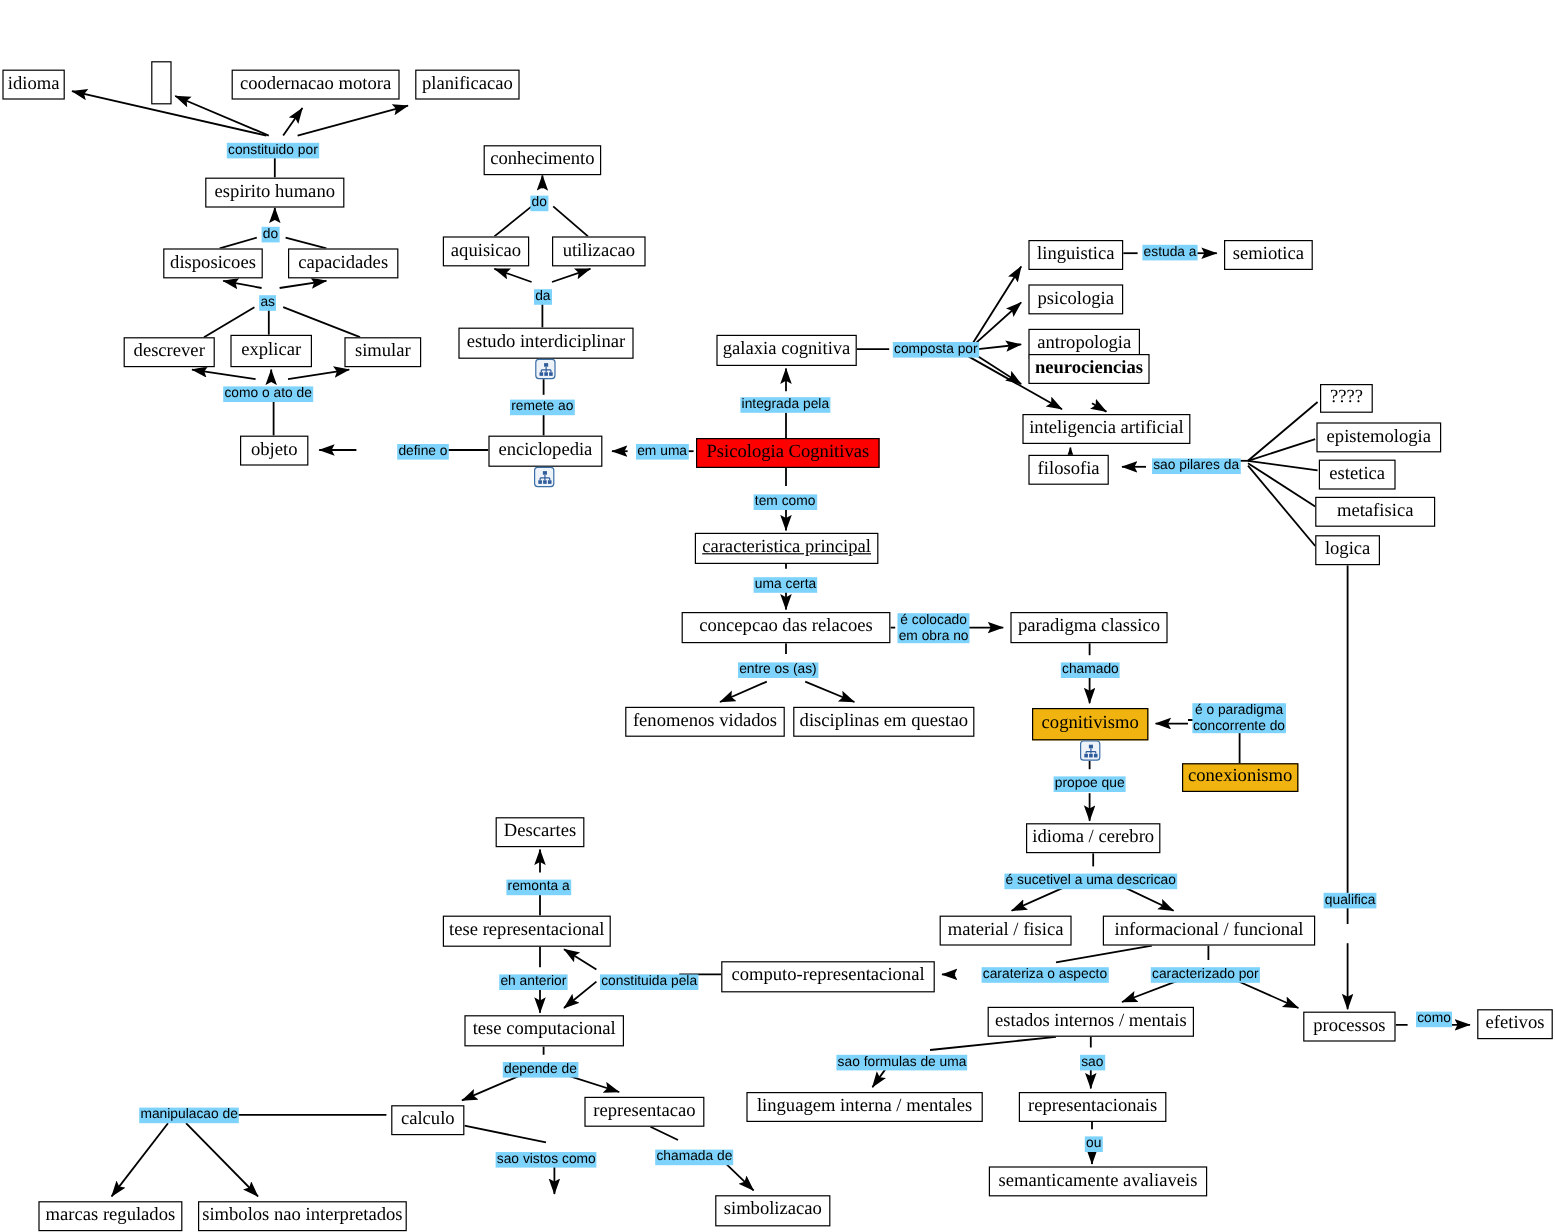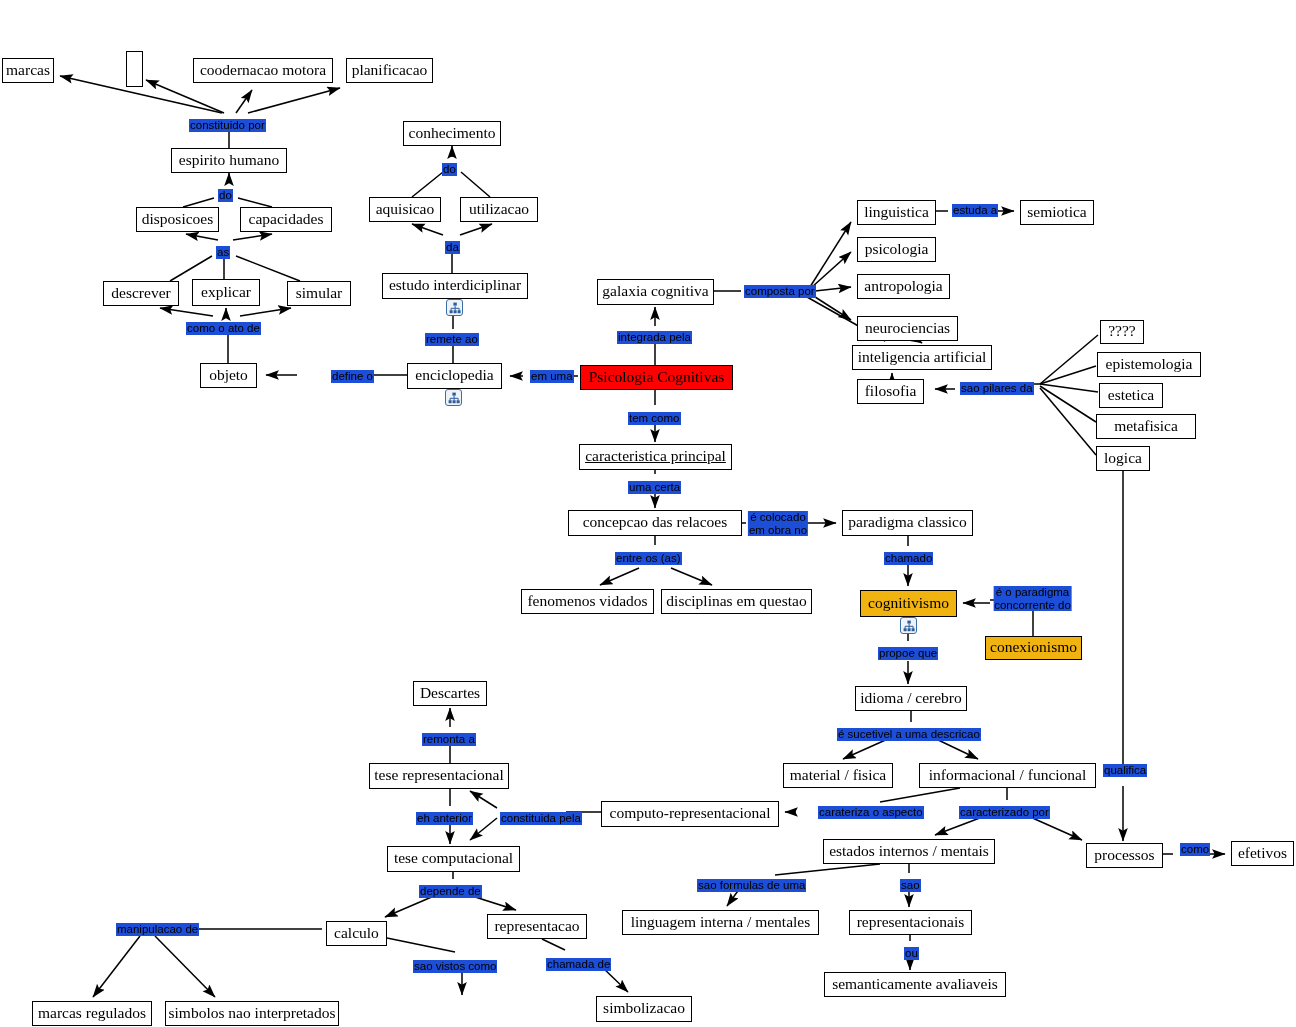--- a/index.html
+++ b/index.html
@@ -8,21 +8,21 @@
   #stage{position:absolute;left:0;top:0;width:1296px;height:1027px;}
   #edges{position:absolute;left:0;top:0;width:1296px;height:1027px;z-index:1;}
   .node{position:absolute;z-index:3;border:1.4px solid #000;background:#fff;
         box-sizing:border-box;display:flex;align-items:center;justify-content:center;
         font-family:"Liberation Serif", serif;font-size:15.5px;line-height:1;
         white-space:nowrap;padding:1px 5px 3px 5px;}
   .node.red{background:#ff0000;border-color:#000;border-width:1.6px;}
   .node.amber{background:#f0b310;border-color:#000;border-width:1.6px;}
   .link{position:absolute;z-index:2;font-family:"Liberation Sans", sans-serif;
         font-size:11.5px;line-height:12.5px;color:#000;white-space:nowrap;
-        background:#1d4ed8;text-align:center;padding:0 1px;}
+        background:#7dd3fc;text-align:center;padding:0 1px;}
   .title{position:absolute;z-index:4;font-family:"Liberation Serif", serif;
          font-size:17px;white-space:nowrap;}
   .badge{position:absolute;z-index:6;width:17px;height:17px;border:1.4px solid #3a6ea5;
          border-radius:3px;background:#eef3fa;box-sizing:border-box;
          display:flex;align-items:center;justify-content:center;}
   .badge svg{display:block;}
 </style>
 </head>
 <body>
 
@@ -170,21 +170,21 @@
       <line x1="155" y1="936" x2="215" y2="997" marker-end="url(#ah)"></line>
 
       <line x1="387" y1="938" x2="455" y2="952"></line>
       <line x1="462" y1="968" x2="462" y2="995" marker-end="url(#ah)"></line>
 
       <line x1="542" y1="939" x2="565" y2="950"></line>
       <line x1="601" y1="966" x2="628" y2="992" marker-end="url(#ah)"></line>
     </g>
   </svg>
 
-<div class="node" style="left: 2px; top: 58px; width: 52px; height: 25px;">marcas</div>
+<div class="node" style="left: 2px; top: 58px; width: 52px; height: 25px;">idioma</div>
     <div class="node" style="left: 126px; top: 51px; width: 17px; height: 36px;"></div>
     <div class="node" style="left: 193px; top: 58px; width: 140px; height: 25px;">coodernacao motora</div>
     <div class="node" style="left: 346px; top: 58px; width: 87px; height: 25px;">planificacao</div>
     <div class="node" style="left: 171px; top: 148px; width: 116px; height: 25px;">espirito humano</div>
     <div class="node" style="left: 136px; top: 207px; width: 83px; height: 25px;">disposicoes</div>
     <div class="node" style="left: 240px; top: 207px; width: 92px; height: 25px;">capacidades</div>
     <div class="node" style="left: 103px; top: 281px; width: 76px; height: 25px;">descrever</div>
     <div class="node" style="left: 192px; top: 279px; width: 68px; height: 27px;">explicar</div>
     <div class="node" style="left: 287px; top: 281px; width: 64px; height: 25px;">simular</div>
     <div class="node" style="left: 200px; top: 363px; width: 57px; height: 25px;">objeto</div>
@@ -196,21 +196,21 @@
     <div class="node" style="left: 597px; top: 279px; width: 117px; height: 26px;">galaxia cognitiva</div>
     <div class="node red" style="left: 580px; top: 365px; width: 153px; height: 25px;">Psicologia Cognitivas</div>
     <div class="node" style="left: 579px; top: 444px; width: 153px; height: 26px; text-decoration: underline;">caracteristica principal</div>
     <div class="node" style="left: 568px; top: 510px; width: 174px; height: 26px;">concepcao das relacoes</div>
     <div class="node" style="left: 521px; top: 589px; width: 133px; height: 25px;">fenomenos vidados</div>
     <div class="node" style="left: 661px; top: 589px; width: 151px; height: 25px;">disciplinas em questao</div>
     <div class="node" style="left: 857px; top: 200px; width: 79px; height: 25px;">linguistica</div>
     <div class="node" style="left: 1020px; top: 200px; width: 74px; height: 25px;">semiotica</div>
     <div class="node" style="left: 857px; top: 237px; width: 79px; height: 25px;">psicologia</div>
     <div class="node" style="left: 857px; top: 274px; width: 93px; height: 25px;">antropologia</div>
-    <div class="node" style="left: 857px; top: 316px; width: 101px; height: 25px;">neurociencias</div>
+    <div class="node" style="left: 857px; top: 295px; width: 101px; height: 25px; font-weight: bold;">neurociencias</div>
     <div class="node" style="left: 852px; top: 345px; width: 140px; height: 25px;">inteligencia artificial</div>
     <div class="node" style="left: 857px; top: 379px; width: 67px; height: 25px;">filosofia</div>
     <div class="node" style="left: 1100px; top: 320px; width: 44px; height: 24px;">????</div>
     <div class="node" style="left: 1097px; top: 352px; width: 104px; height: 25px;">epistemologia</div>
     <div class="node" style="left: 1099px; top: 383px; width: 64px; height: 25px;">estetica</div>
     <div class="node" style="left: 1096px; top: 414px; width: 100px; height: 25px;">metafisica</div>
     <div class="node" style="left: 1096px; top: 446px; width: 54px; height: 25px;">logica</div>
     <div class="node" style="left: 842px; top: 510px; width: 131px; height: 26px;">paradigma classico</div>
     <div class="node amber" style="left: 860px; top: 590px; width: 97px; height: 27px;">cognitivismo</div>
     <div class="node amber" style="left: 985px; top: 636px; width: 97px; height: 24px;">conexionismo</div>
@@ -252,21 +252,21 @@
       <div>é colocado</div>
       <div>em obra no</div>
     </div>
     <div class="link" style="left: 884px; top: 552px;">chamado</div>
     <div class="link" style="left: 1032.5px; top: 586px; transform: translate(-50%, 0px);">
       <div>é o paradigma</div>
       <div>concorrente do</div>
     </div>
     <div class="link" style="left: 878px; top: 647px;">propoe que</div>
     <div class="link" style="left: 837px; top: 728px;">é sucetivel a uma descricao</div>
-    <div class="link" style="left: 1103px; top: 764px;">qualifica</div>
+    <div class="link" style="left: 1103px; top: 744px;">qualifica</div>
     <div class="link" style="left: 818px; top: 806px;">carateriza o aspecto</div>
     <div class="link" style="left: 959px; top: 806px;">caracterizado por</div>
     <div class="link" style="left: 1180px; top: 843px;">como</div>
     <div class="link" style="left: 697px; top: 879px;">sao formulas de uma</div>
     <div class="link" style="left: 900px; top: 879px;">sao</div>
     <div class="link" style="left: 904px; top: 947px;">ou</div>
     <div class="link" style="left: 422px; top: 733px;">remonta a</div>
     <div class="link" style="left: 416px; top: 812px;">eh anterior</div>
     <div class="link" style="left: 500px; top: 812px;">constituida pela</div>
     <div class="link" style="left: 419px; top: 885px;">depende de</div>

